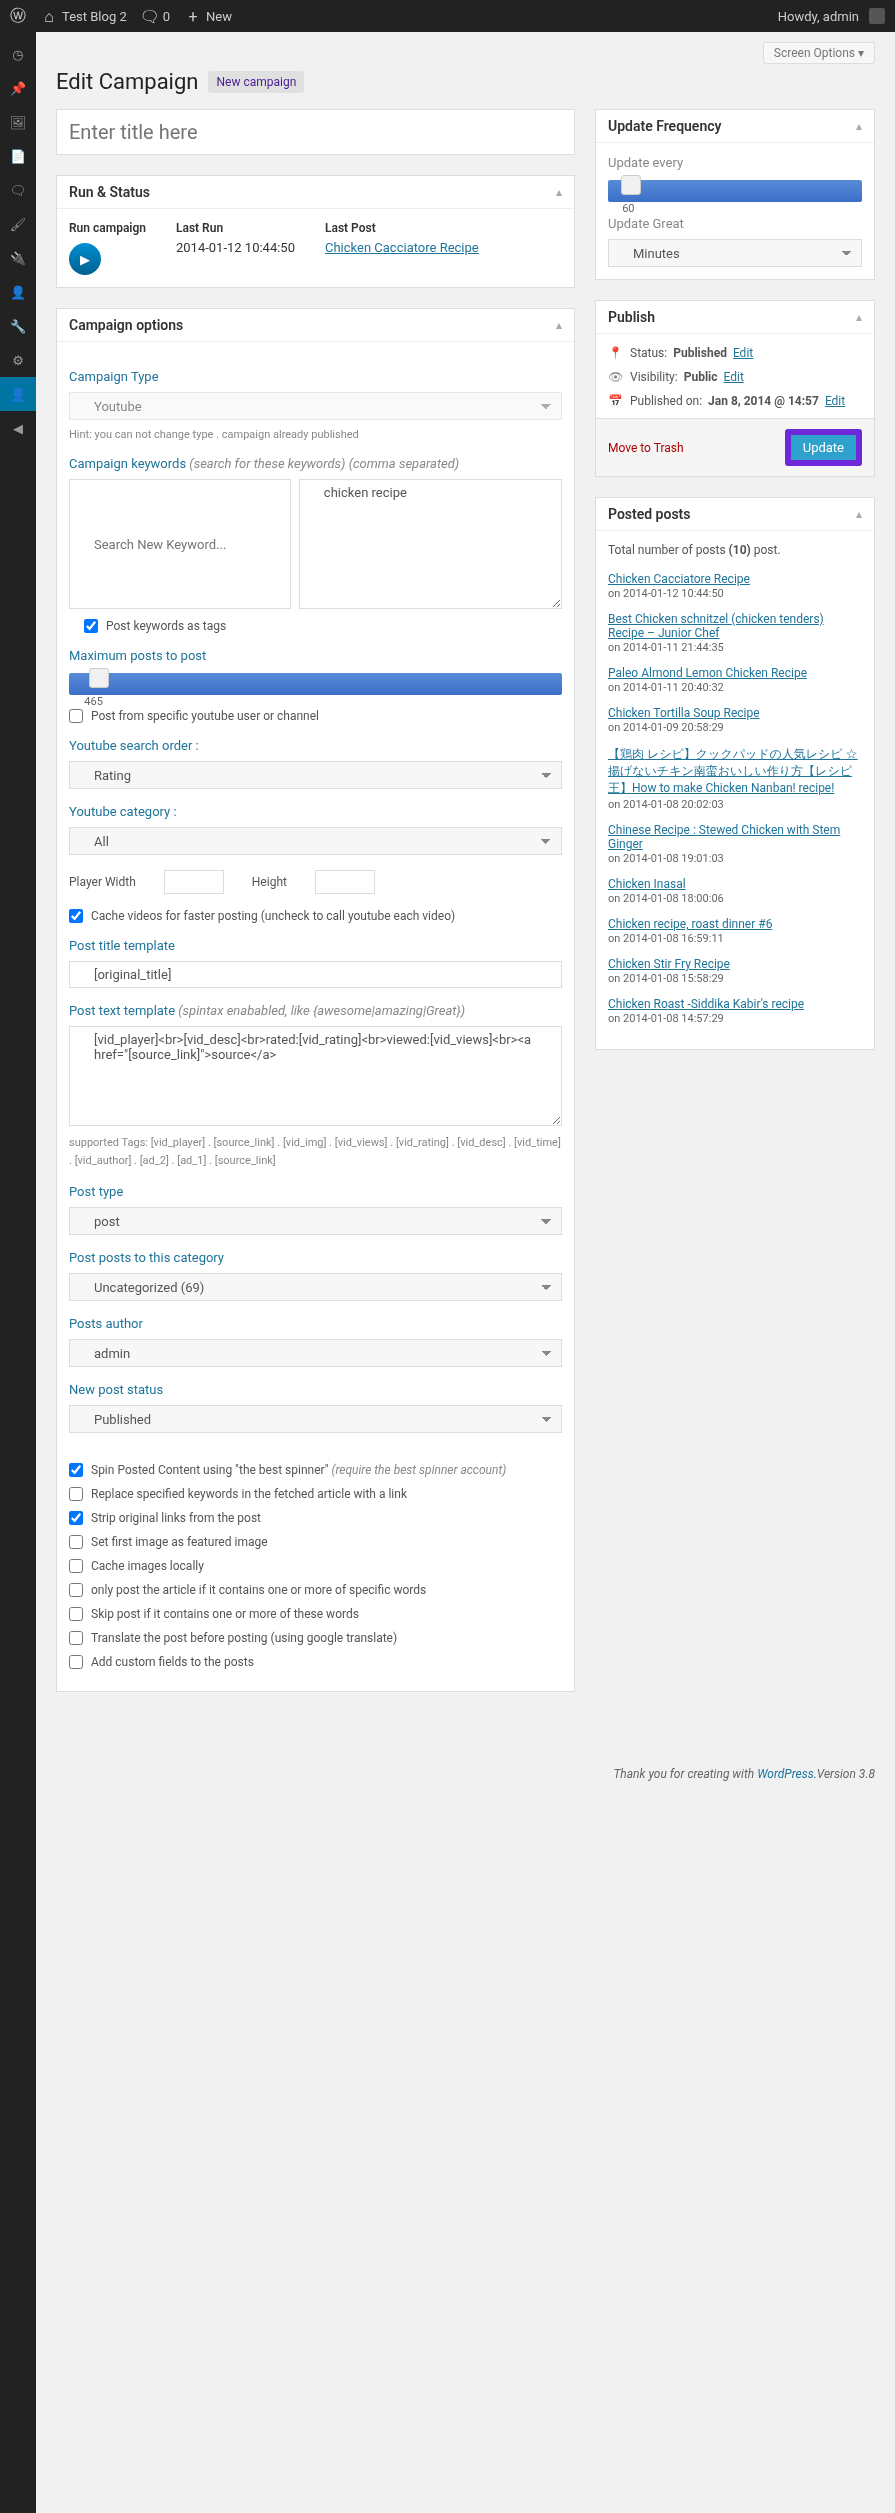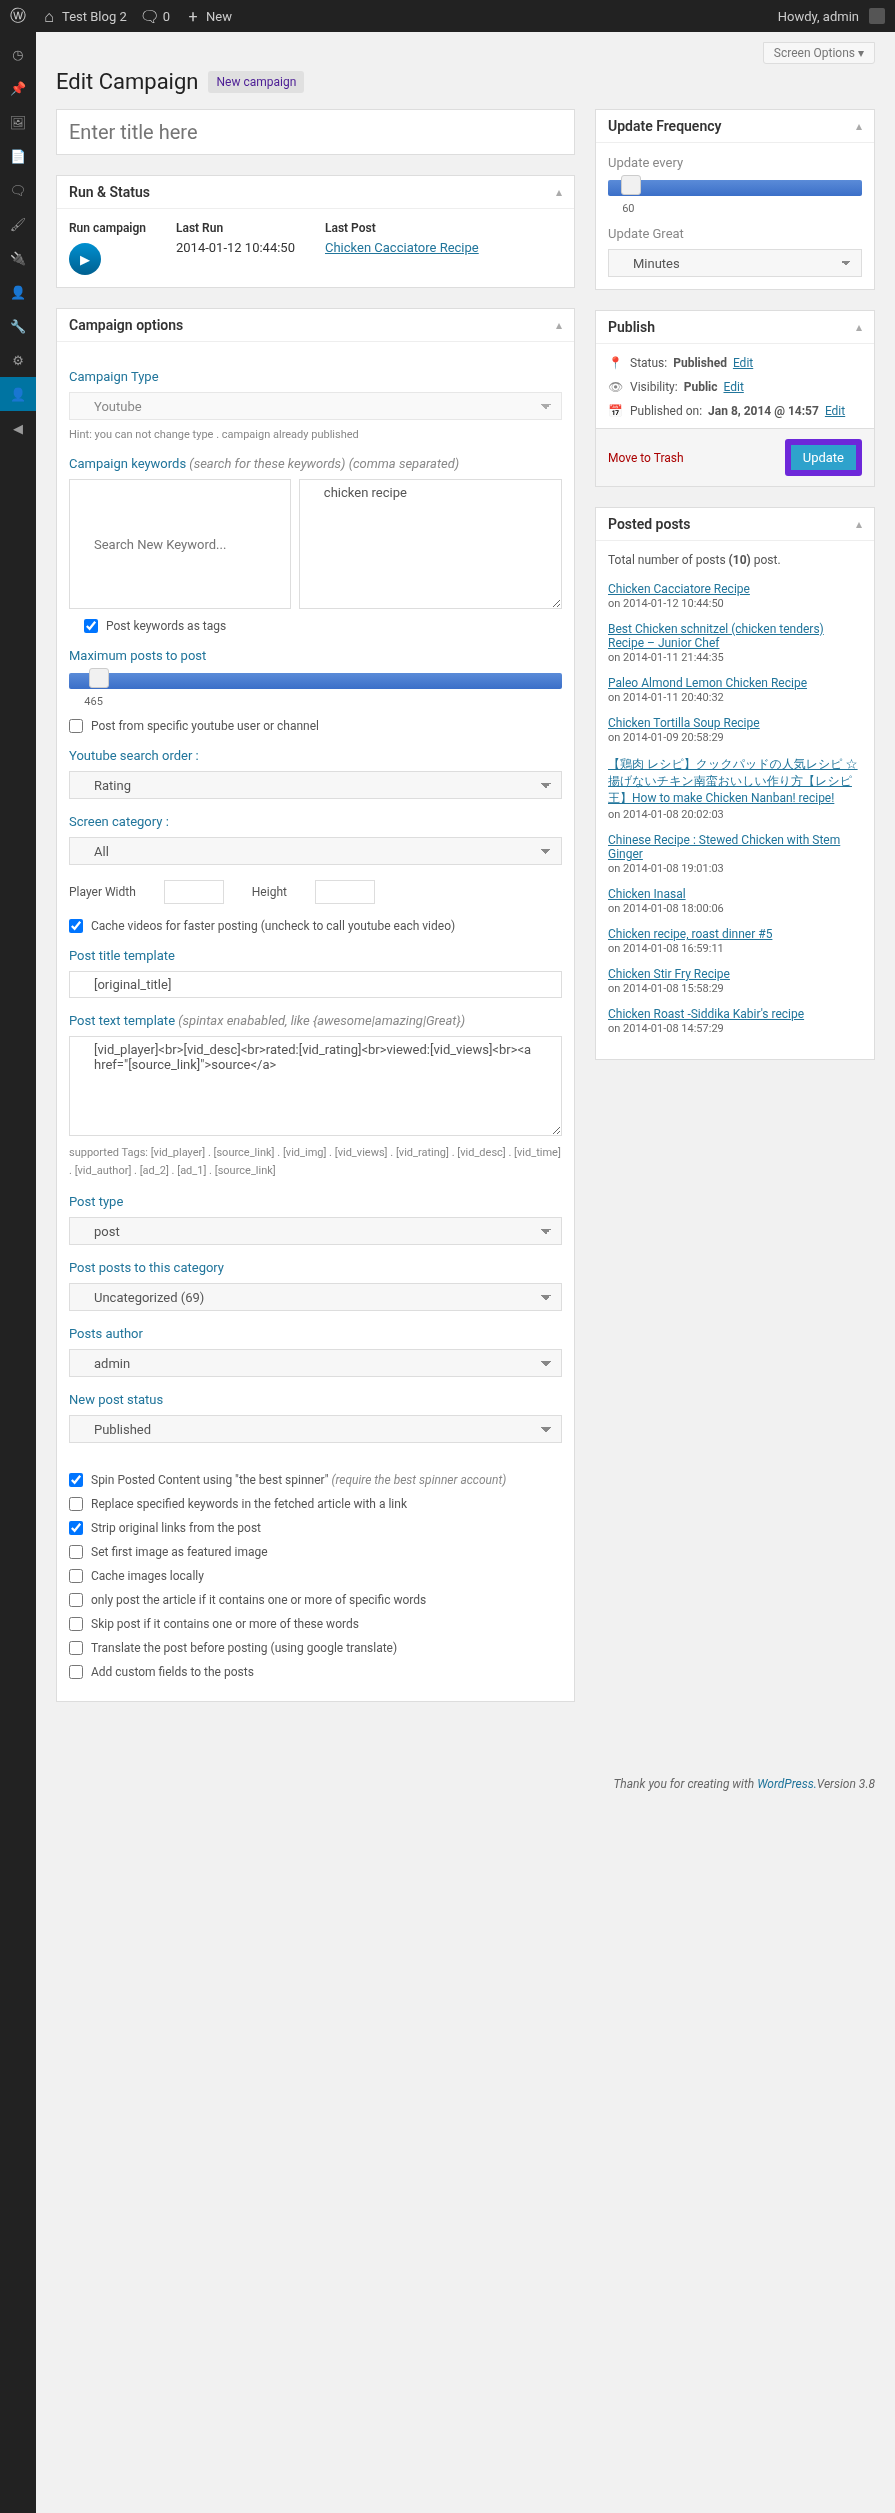--- a/index.html
+++ b/index.html
@@ -33,21 +33,21 @@
 .link{color:#21759b;text-decoration:underline;cursor:pointer}
 .section-title{color:#21759b;font-size:13px;margin:15px 0 8px}
 .hint{color:#888;font-size:11px;margin:8px 0}
 .select,.text-input,.textarea{width:100%;border:1px solid #ddd;padding:5px 24px;font-size:13px;background:#fff;color:#555}
 .select{height:28px;appearance:none;background:#f7f7f7;background-image:linear-gradient(45deg,transparent 50%,#888 50%),linear-gradient(135deg,#888 50%,transparent 50%);background-position:calc(100% - 15px) center,calc(100% - 10px) center;background-size:5px 5px,5px 5px;background-repeat:no-repeat}
 .keyword-row{display:flex;gap:8px}
 .keyword-search{flex:0 0 45%}
 .keyword-area{flex:1;height:130px;resize:vertical}
 .checkbox-row{display:flex;align-items:center;gap:8px;margin:10px 0;font-size:12px;color:#555}
 .checkbox-row input{width:14px;height:14px}
-.slider-track{height:16px;background:linear-gradient(180deg,#5a8bd8,#3b6fc8);border-radius:2px;position:relative;margin:10px 0 30px}
+.slider-track{height:22px;background:linear-gradient(180deg,#5a8bd8,#3b6fc8);border-radius:2px;position:relative;margin:10px 0 14px}
 .slider-handle{position:absolute;top:-5px;width:20px;height:20px;background:#f1f1f1;border:1px solid #ccc;border-radius:3px;cursor:pointer}
 .slider-value{position:absolute;top:22px;font-size:11px;color:#666;transform:translateX(-50%)}
 .dims{display:flex;gap:28px;align-items:center;margin:15px 0}
 .dim-input{width:60px;border:1px solid #ddd;padding:3px;height:24px}
 .dim-label{font-size:12px;color:#555}
 .large-textarea{height:100px;resize:vertical}
 .supported-tags{font-size:11px;color:#888;margin-top:5px;line-height:1.6}
 .italic{font-style:italic;color:#888}
 .side-label{color:#888;font-size:13px;margin-bottom:8px}
 .publish-row{display:flex;align-items:center;gap:6px;margin-bottom:10px;font-size:12px;color:#555}
@@ -168,21 +168,21 @@
             <div class="slider-value" style="left:5%">465</div>
           </div>
           <div class="checkbox-row">
               <input type="checkbox" style="">
               <span>Post from specific youtube user or channel</span>
             </div>
 
           <div class="section-title">Youtube search order :</div>
           <select class="select"><option>Rating</option></select>
 
-          <div class="section-title">Screen category :</div>
+          <div class="section-title">Youtube category :</div>
           <select class="select"><option>All</option></select>
 
           <div class="dims">
             <span class="dim-label">Player Width</span>
             <input class="dim-input" style="">
             <span class="dim-label">Height</span>
             <input class="dim-input" style="">
           </div>
 
           <div class="checkbox-row">
@@ -306,21 +306,21 @@
         <div class="postbox-body">
           <div class="total-posts"><span>Total number of posts</span> <strong>(10)</strong> <span>post.</span></div>
           <div id="posted-list">
               <div class="posted-item"><a class="link">Chicken Cacciatore Recipe</a><br><span class="posted-date">on 2014-01-12 10:44:50</span></div>
               <div class="posted-item"><a class="link">Best Chicken schnitzel (chicken tenders) Recipe – Junior Chef</a><br><span class="posted-date">on 2014-01-11 21:44:35</span></div>
               <div class="posted-item"><a class="link">Paleo Almond Lemon Chicken Recipe</a><br><span class="posted-date">on 2014-01-11 20:40:32</span></div>
               <div class="posted-item"><a class="link">Chicken Tortilla Soup Recipe</a><br><span class="posted-date">on 2014-01-09 20:58:29</span></div>
               <div class="posted-item"><a class="link">【鶏肉 レシピ】クックパッドの人気レシピ ☆揚げないチキン南蛮おいしい作り方【レシピ王】How to make Chicken Nanban! recipe!</a><br><span class="posted-date">on 2014-01-08 20:02:03</span></div>
               <div class="posted-item"><a class="link">Chinese Recipe : Stewed Chicken with Stem Ginger</a><br><span class="posted-date">on 2014-01-08 19:01:03</span></div>
               <div class="posted-item"><a class="link">Chicken Inasal</a><br><span class="posted-date">on 2014-01-08 18:00:06</span></div>
-              <div class="posted-item"><a class="link">Chicken recipe, roast dinner #5</a><br><span class="posted-date">on 2014-01-08 16:59:11</span></div>
+              <div class="posted-item"><a class="link">Chicken recipe, roast dinner #6</a><br><span class="posted-date">on 2014-01-08 16:59:11</span></div>
               <div class="posted-item"><a class="link">Chicken Stir Fry Recipe</a><br><span class="posted-date">on 2014-01-08 15:58:29</span></div>
               <div class="posted-item"><a class="link">Chicken Roast -Siddika Kabir's recipe</a><br><span class="posted-date">on 2014-01-08 14:57:29</span></div>
             </div>
         </div>
       </div>
     </div>
   </div>
 </div>
 
 <div class="footer">

